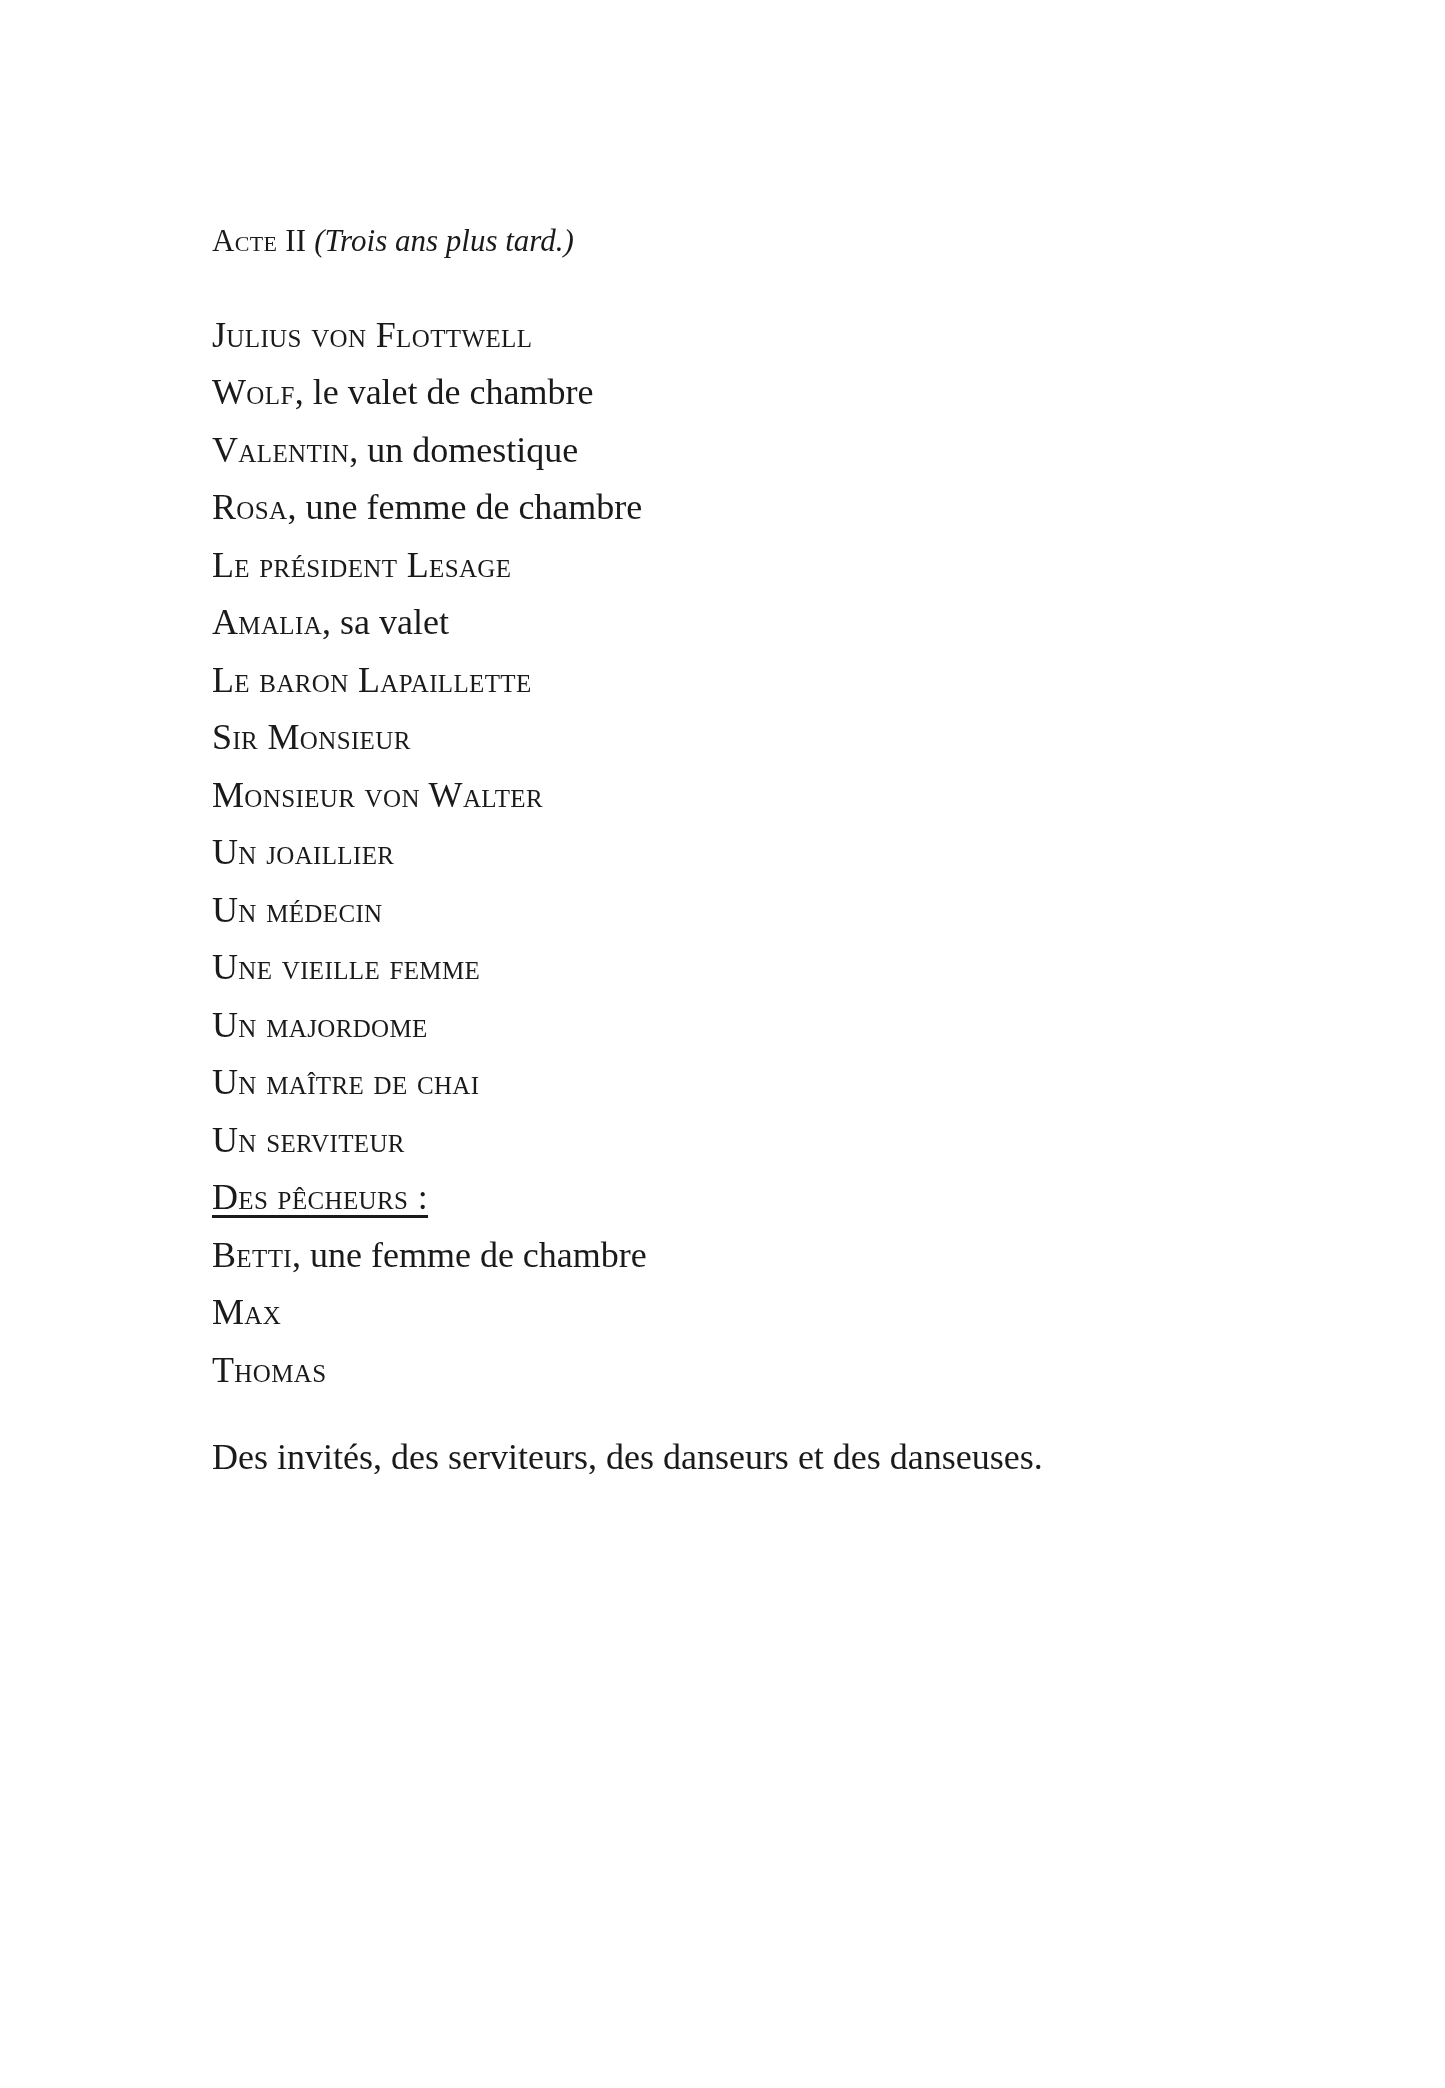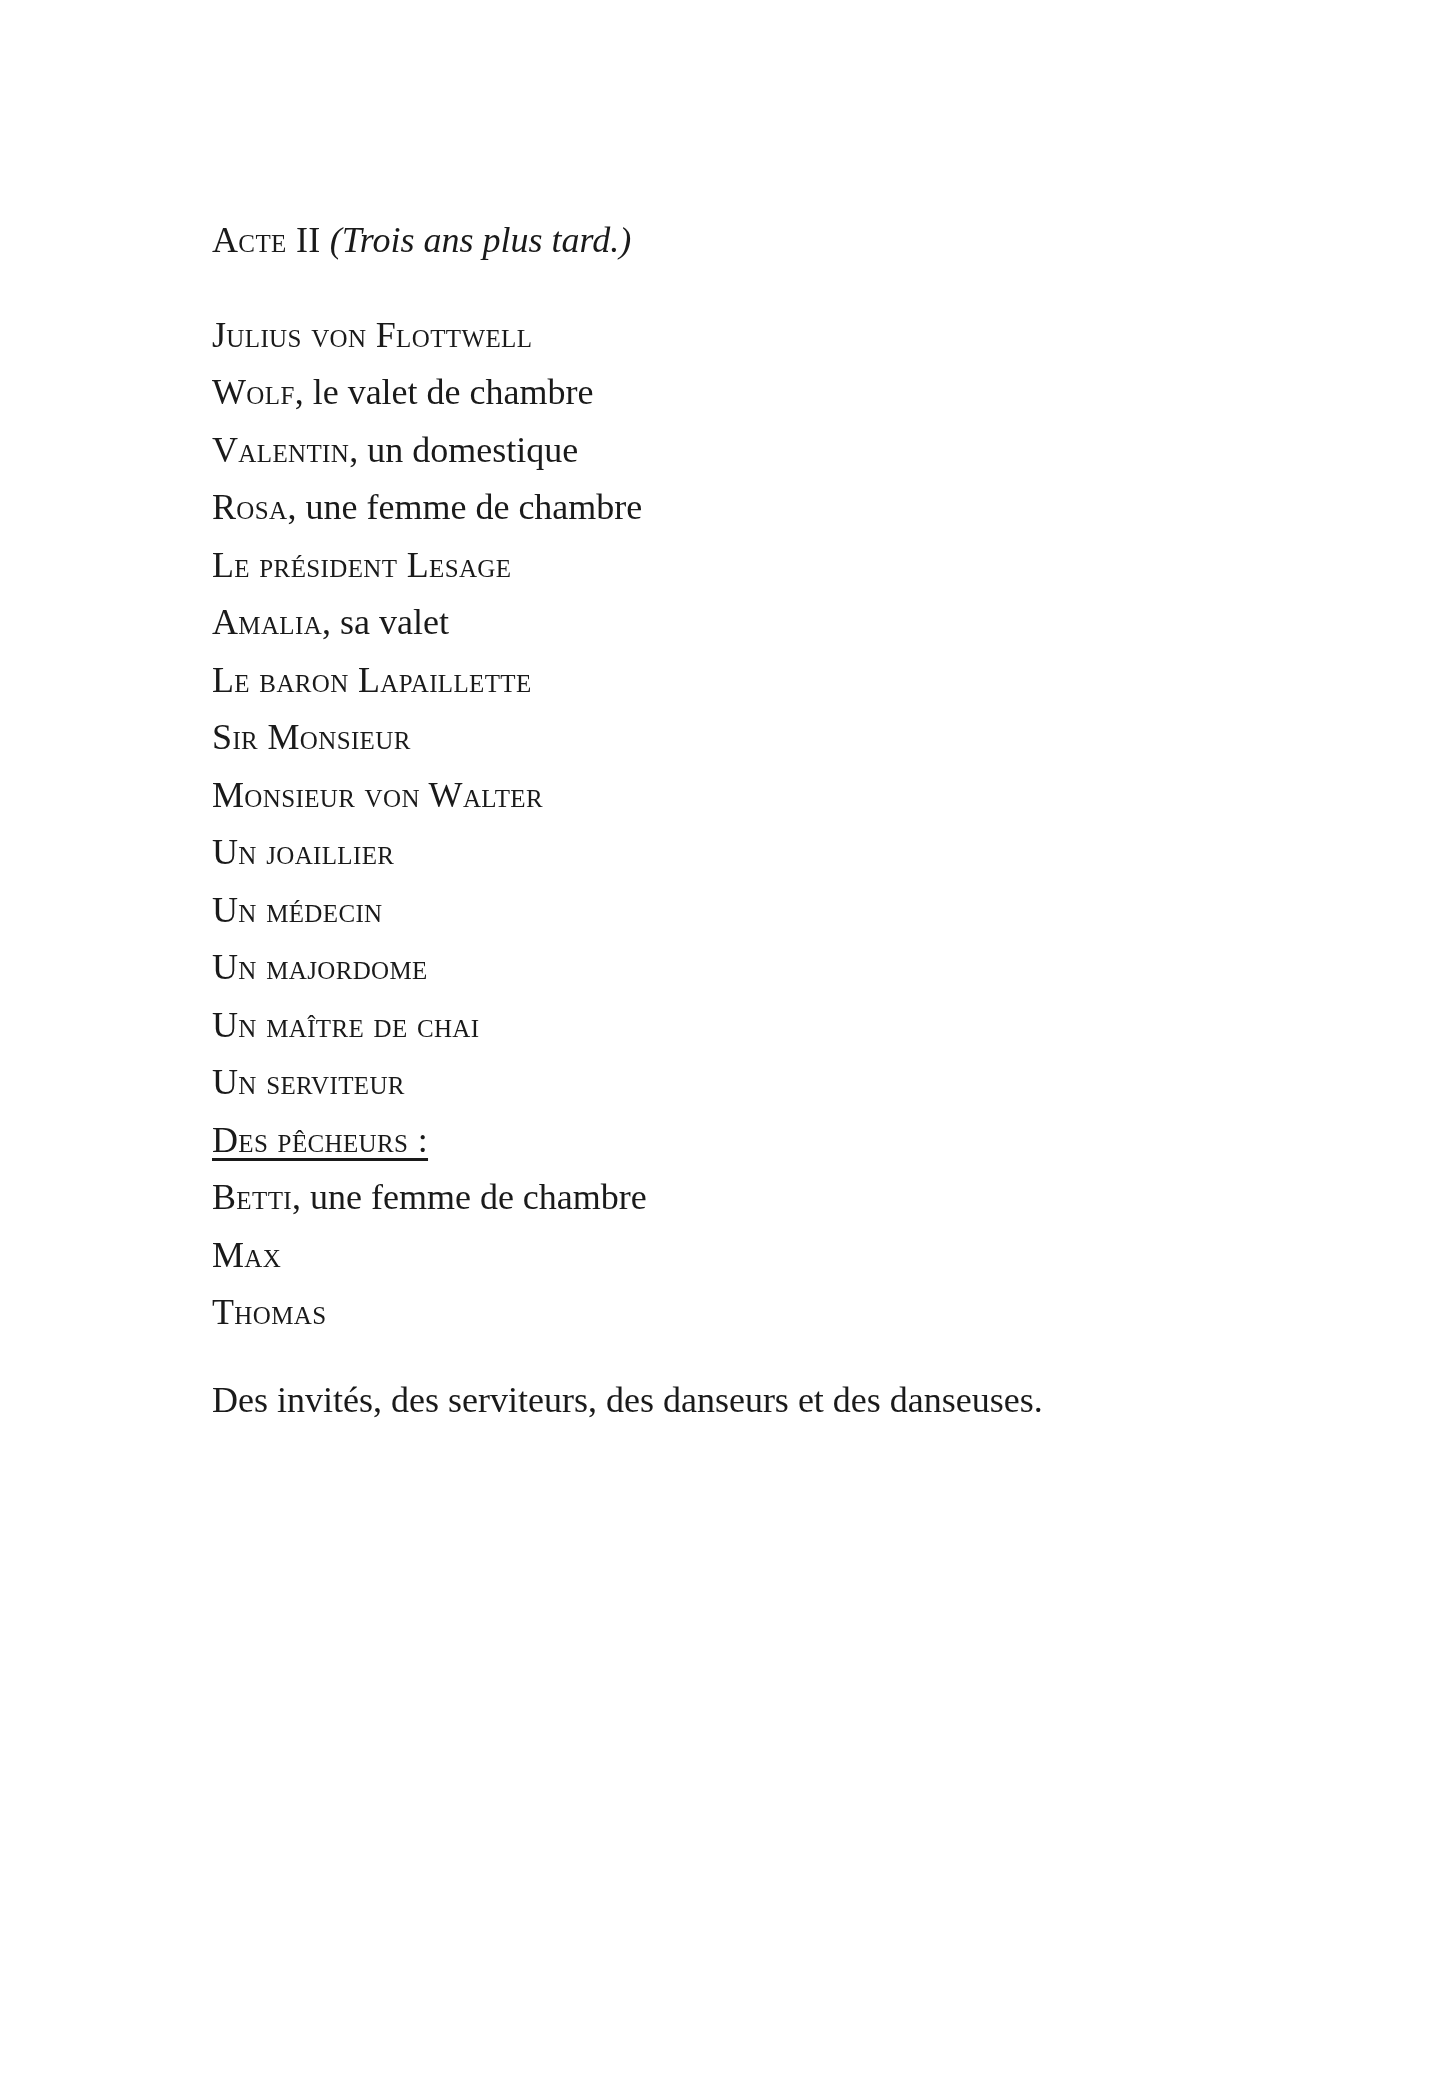--- a/index.html
+++ b/index.html
@@ -22,21 +22,21 @@
     font-family: "Liberation Serif", "DejaVu Serif", serif;
     font-size: 36px;
     line-height: 57.5px;
   }
   .sc {
     font-variant: small-caps;
     letter-spacing: 0.01em;
   }
   .heading {
     margin: 0;
-    font-size: 36px;
+    font-size: 31px;
     font-weight: normal;
     line-height: 57.5px;
   }
   .heading .note {
     font-style: italic;
   }
   .cast-list {
     list-style: none;
     margin: 37px 0 0 0;
     padding: 0;
@@ -70,20 +70,21 @@
     <li class="cast-item"><span class="sc">Wolf</span><span class="desc">, le valet de chambre</span></li>
     <li class="cast-item"><span class="sc">Valentin</span><span class="desc">, un domestique</span></li>
     <li class="cast-item"><span class="sc">Rosa</span><span class="desc">, une femme de chambre</span></li>
     <li class="cast-item"><span class="sc">Le président Lesage</span><span class="desc"></span></li>
     <li class="cast-item"><span class="sc">Amalia</span><span class="desc">, sa valet</span></li>
     <li class="cast-item"><span class="sc">Le baron Lapaillette</span><span class="desc"></span></li>
     <li class="cast-item"><span class="sc">Sir Monsieur</span><span class="desc"></span></li>
     <li class="cast-item"><span class="sc">Monsieur von Walter</span><span class="desc"></span></li>
     <li class="cast-item"><span class="sc">Un joaillier</span><span class="desc"></span></li>
     <li class="cast-item"><span class="sc">Un médecin</span><span class="desc"></span></li>
+    <li class="cast-item"><span class="sc">Une vieille femme</span><span class="desc"></span></li>
     <li class="cast-item"><span class="sc">Un majordome</span><span class="desc"></span></li>
     <li class="cast-item"><span class="sc">Un maître de chai</span><span class="desc"></span></li>
     <li class="cast-item"><span class="sc">Un serviteur</span><span class="desc"></span></li>
     <li class="cast-item underlined"><span class="sc">Des pêcheurs :</span><span class="desc"></span></li>
     <li class="cast-item"><span class="sc">Betti</span><span class="desc">, une femme de chambre</span></li>
     <li class="cast-item"><span class="sc">Max</span><span class="desc"></span></li>
     <li class="cast-item"><span class="sc">Thomas</span><span class="desc"></span></li>
   </ul>
 
   <p class="closing">Des invités, des serviteurs, des danseurs et des danseuses.</p>

